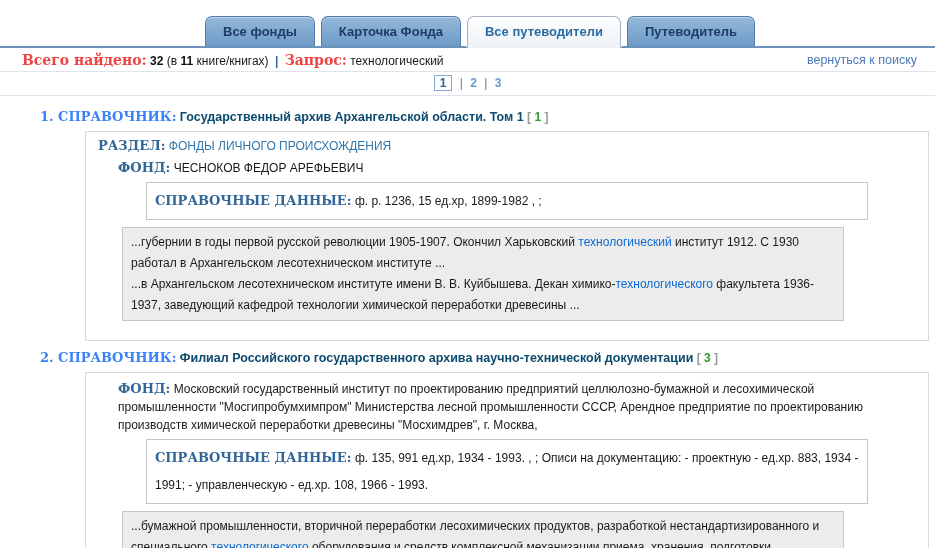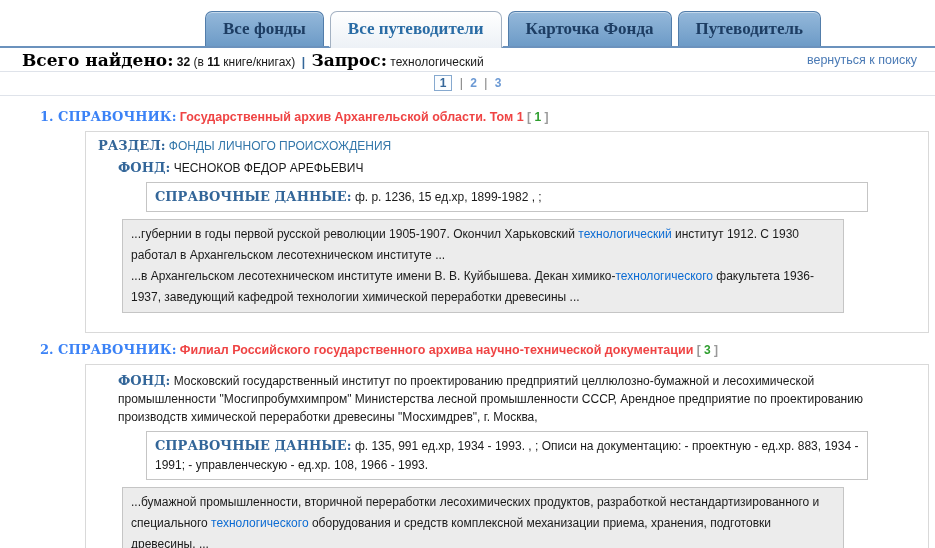--- a/index.html
+++ b/index.html
@@ -18,23 +18,23 @@
     padding: 10px 0 0 205px;
     border-bottom: 2px solid #6b92bd;
     height: 48px;
   }
   .tab {
     background: linear-gradient(#94b8da, #6d9bc7);
     border: 1px solid #527daa;
     border-bottom: none;
     border-radius: 7px 7px 0 0;
     padding: 7px 17px 7px;
-    font-family: Liberation Serif, serif;
-    font-weight: bold;
-    font-size: 17px;
+    font-family: Liberation Sans, sans-serif;
+    font-weight: bold;
+    font-size: 13px;
     color: #1d3d63;
     cursor: pointer;
     box-shadow: inset 0 1px 0 rgba(255,255,255,.45), 1px -1px 0 rgba(255,255,255,.8), -1px -1px 0 rgba(255,255,255,.8);
     white-space: nowrap;
   }
   .tab.active {
     background: linear-gradient(#ffffff, #edf1f6);
     border-color: #a3b1c2;
     color: #2a6ca5;
     margin-bottom: -2px;
@@ -47,22 +47,22 @@
     display: flex;
     justify-content: space-between;
     align-items: center;
     padding: 5px 18px 4px 22px;
     border-bottom: 1px solid #dfe3ea;
     height: 24px;
   }
   .slabel {
     font-family: "DejaVu Serif", serif;
     font-weight: bold;
-    font-size: 17px;
-    color: #000000;
+    font-size: 14px;
+    color: #ef4444;
   }
   .snum { font-weight: bold; color: #111; }
   .sdivider { color: #336699; font-weight: bold; padding: 0 3px; }
   .back-link {
     color: #4a7ab5;
     text-decoration: none;
     font-size: 12.5px;
     cursor: pointer;
   }
   
@@ -86,21 +86,21 @@
   
   .results { padding: 10px 6px 0 40px; }
   .result { margin-bottom: 8px; }
   .res-header { margin: 2px 0 5px; line-height: 17px; }
   .res-label {
     font-family: "DejaVu Serif", serif;
     font-weight: bold;
     font-size: 13px;
     color: #3b82f6;
   }
-  .res-title { font-weight: bold; color: #ef4444; font-size: 12.5px; }
+  .res-title { font-weight: bold; color: #0c4a6e; font-size: 12.5px; }
   .bracket { color: #999; font-weight: bold; }
   .res-count { color: #2e9e2e; font-weight: bold; }
   .section-box {
     margin-left: 45px;
     border: 1px solid #d9d9d9;
     background: #fff;
     padding: 4px 10px 10px 12px;
   }
   .section-line { line-height: 19px; margin-bottom: 2px; }
   .sec-label, .fond-label, .ref-label {
@@ -112,31 +112,31 @@
   .sec-link { color: #3377aa; text-decoration: none; cursor: pointer; }
   .fond-block { margin-left: 20px; margin-top: 3px; }
   .fond-line { line-height: 18px; margin-bottom: 5px; padding-right: 8px; }
   .fond-value { color: #1a1a1a; }
   .databox {
     margin-left: 4px;
     width: 722px;
     border: 1px solid #c5c5c5;
     padding: 4px 8px;
   }
-  .refdata { background: #fff; margin-bottom: 7px; line-height: 19px; margin-left: 28px; }
+  .refdata { background: #fff; margin-bottom: 7px; line-height: 27px; margin-left: 28px; }
   .excerpt { background: #ececec; line-height: 21px; margin-bottom: 9px; }
   .hl { color: #0b6bd3; }
 </style>
 </head>
 <body>
 
 <div class="tabbar">
   <div class="tab">Все фонды</div>
+  <div class="tab">Карточка Фонда</div>
   <div class="tab active">Все путеводители</div>
-  <div class="tab">Карточка Фонда</div>
   <div class="tab">Путеводитель</div>
 </div>
 
 <div class="summary-row">
   <div>
     <span class="slabel">Всего найдено:</span>
     <span class="snum">32</span>
     <span>(в</span>
     <span class="snum">11</span>
     <span>книге/книгах)</span>

